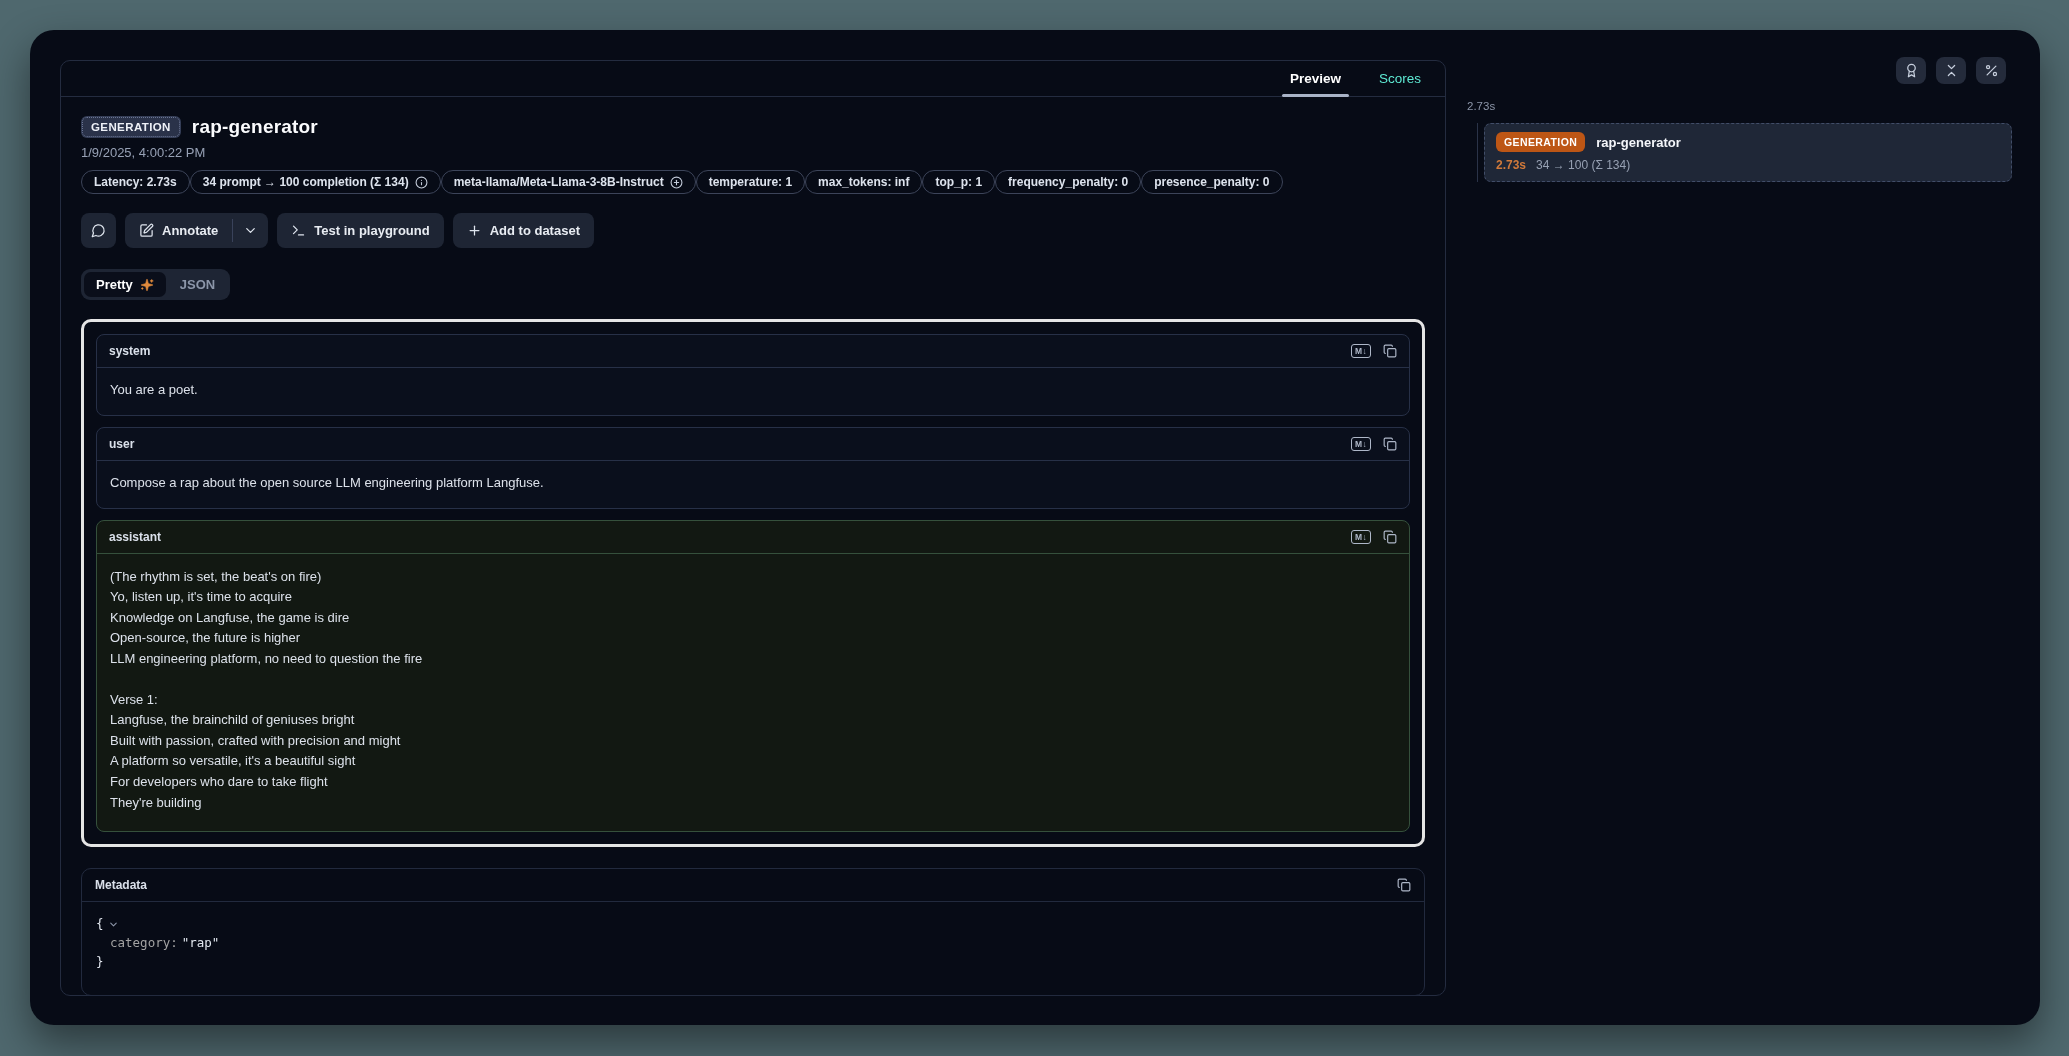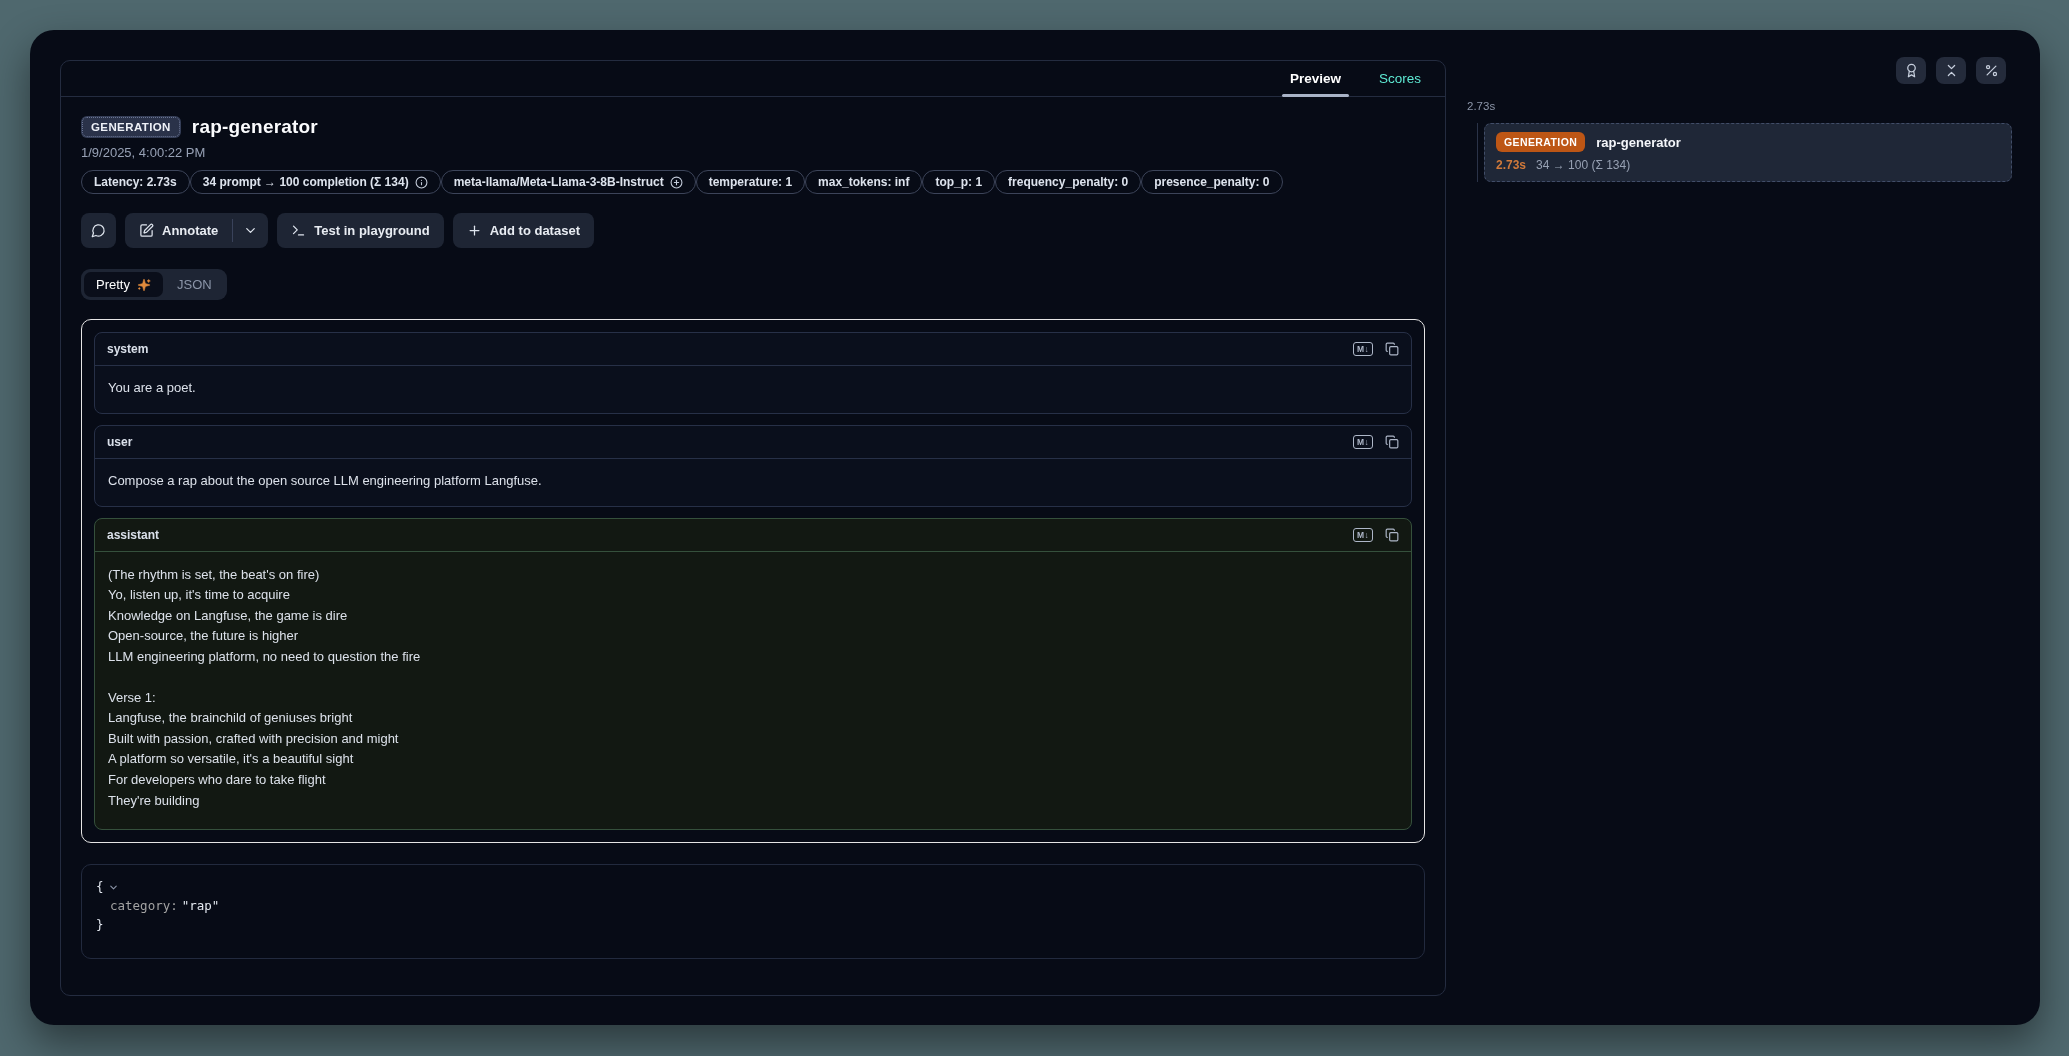--- a/index.html
+++ b/index.html
@@ -73,29 +73,29 @@
   .split .btn { background:transparent; }
   .split-divider { width:1px; background:#39425a; margin:6px 0; }
   .split .chev { padding:0 10px; }
 
   
   .seg-toggle {
     margin-top:21px; display:inline-flex; background:#1e2534; border-radius:9px; padding:3px; gap:2px;
   }
   .seg {
     display:flex; align-items:center; gap:7px; padding:5px 12px; border-radius:7px;
-    font-size:13px; font-weight:normal; color:#8c96a9; cursor:pointer; border:none; background:transparent;
+    font-size:13px; font-weight:bold; color:#8c96a9; cursor:pointer; border:none; background:transparent;
     font-family:"Liberation Sans", sans-serif;
   }
   .seg.active { background:#0a0e1a; color:#ffffff; }
   .seg svg { width:14px; height:14px; }
 
   
   .io-wrap {
-    margin-top:19px; border:1px solid #e5e5e5; border-radius:10px; padding:12px 12px;
+    margin-top:19px; border:3px solid #e5e5e5; border-radius:10px; padding:12px 12px;
     display:flex; flex-direction:column; gap:11px;
   }
   .msg-card { border:1px solid #273047; border-radius:8px; background:#0a0f1c; overflow:hidden; }
   .msg-head {
     display:flex; align-items:center; justify-content:space-between;
     padding:8px 12px; border-bottom:1px solid #273047; min-height:33px;
   }
   .msg-role { font-size:12px; font-weight:bold; color:#dae0ea; }
   .msg-actions { display:flex; align-items:center; gap:12px; color:#aeb7c8; }
   .md-toggle {
@@ -369,20 +369,29 @@
 Langfuse, the brainchild of geniuses bright
 Built with passion, crafted with precision and might
 A platform so versatile, it's a beautiful sight
 For developers who dare to take flight
 They're building</div>
         </div>
 
       </div>
 
       <div class="meta-wrap">
+        <div class="meta-head">
+          <span class="meta-title">Metadata</span>
+          <button class="copy-btn">
+            <svg viewBox="0 0 24 24" fill="none" stroke="currentColor" stroke-width="2" stroke-linecap="round" stroke-linejoin="round">
+                <rect width="14" height="14" x="8" y="8" rx="2"></rect>
+                <path d="M4 16c-1.1 0-2-.9-2-2V4c0-1.1.9-2 2-2h10c1.1 0 2 .9 2 2"></path>
+              </svg>
+          </button>
+        </div>
         <div class="meta-body">
           <div class="meta-line">
             <span>{</span>
             <span class="meta-chevron">
               <svg viewBox="0 0 24 24" fill="none" stroke="currentColor" stroke-width="2.4" stroke-linecap="round" stroke-linejoin="round" width="11" height="11">
                   <path d="m6 9 6 6 6-6"></path>
                 </svg>
             </span>
           </div>
           <div class="meta-line meta-indent">

